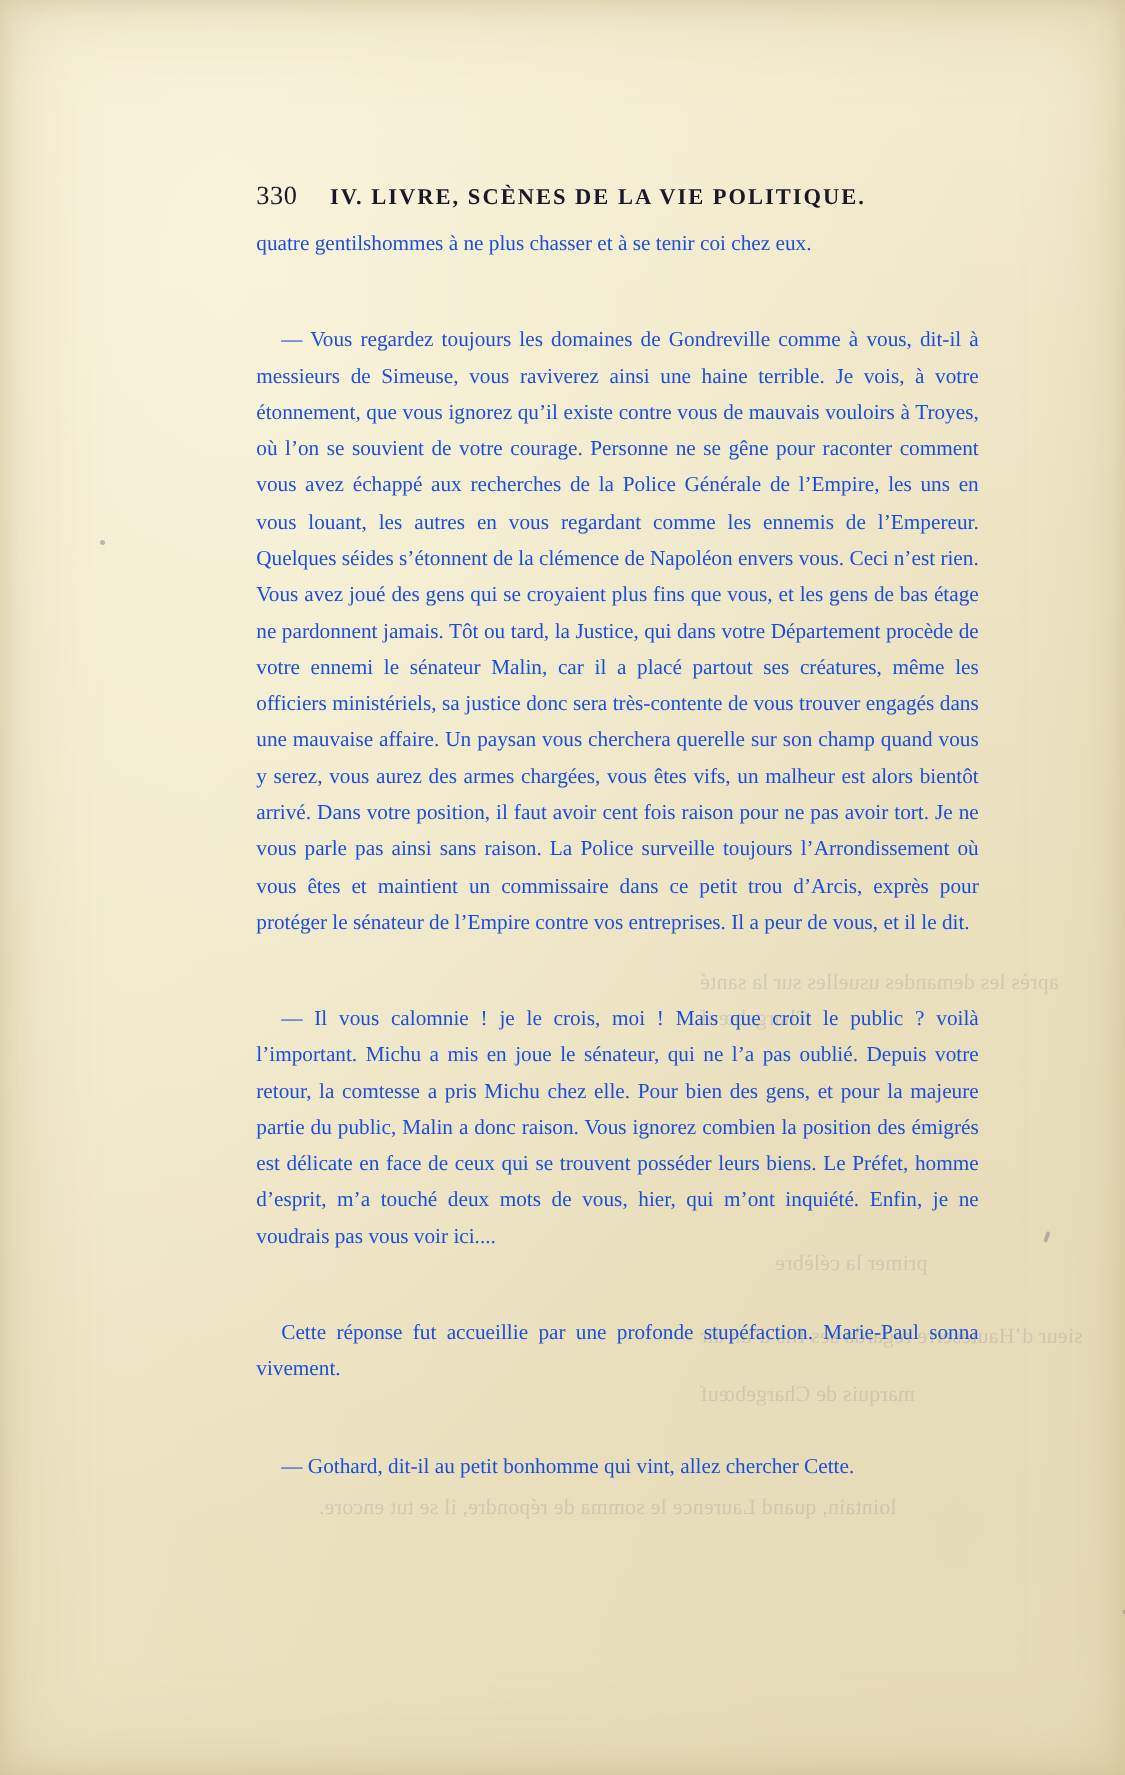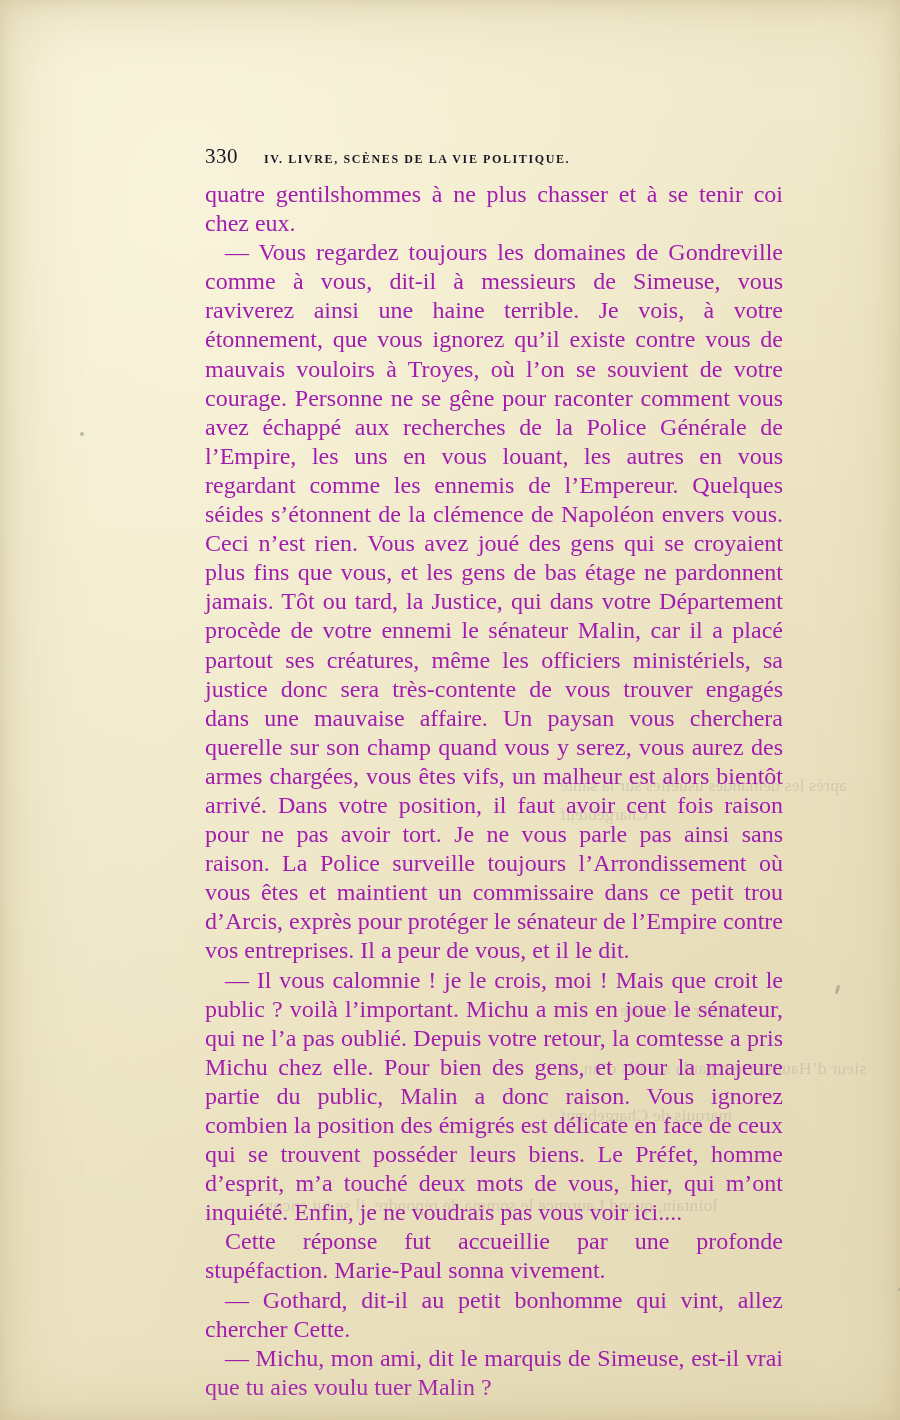--- a/index.html
+++ b/index.html
@@ -49,41 +49,42 @@
     display: flex;
     align-items: baseline;
     gap: 26px;
     color: #181826;
   }
   .folio {
     font-size: 21px;
     letter-spacing: 0.5px;
   }
   .running-head {
-    font-size: 12px;
+    font-size: 18px;
     font-weight: bold;
     letter-spacing: 1.6px;
     text-transform: uppercase;
   }
   .body-text {
     position: absolute;
     left: 205px;
     top: 180px;
     width: 578px;
-    font-size: 24px;
+    font-size: 17px;
     line-height: 29.1px;
     text-align: justify;
-    color: #a21caf;
+    color: #1d4ed8;
   }
   .body-text p {
     margin: 0;
     text-indent: 0;
   }
   .body-text p.indent {
     text-indent: 20px;
+    margin-top: 48px;
   }
   
   .speck {
     position: absolute;
     background: rgba(80,80,100,0.35);
     border-radius: 50%;
     pointer-events: none;
   }
   .edge-shadow {
     position: absolute;
@@ -110,21 +111,20 @@
     <span class="folio">330</span>
     <span class="running-head">IV. LIVRE, SCÈNES DE LA VIE POLITIQUE.</span>
   </div>
 
   <div class="body-text">
     <p>quatre gentilshommes à ne plus chasser et à se tenir coi chez eux.</p>
     <p class="indent">— Vous regardez toujours les domaines de Gondreville comme à vous, dit-il à messieurs de Simeuse, vous raviverez ainsi une haine terrible. Je vois, à votre étonnement, que vous ignorez qu’il existe contre vous de mauvais vouloirs à Troyes, où l’on se souvient de votre courage. Personne ne se gêne pour raconter comment vous avez échappé aux recherches de la Police Générale de l’Empire, les uns en vous louant, les autres en vous regardant comme les ennemis de l’Empereur. Quelques séides s’étonnent de la clémence de Napoléon envers vous. Ceci n’est rien. Vous avez joué des gens qui se croyaient plus fins que vous, et les gens de bas étage ne pardonnent jamais. Tôt ou tard, la Justice, qui dans votre Département procède de votre ennemi le sénateur Malin, car il a placé partout ses créatures, même les officiers ministériels, sa justice donc sera très-contente de vous trouver engagés dans une mauvaise affaire. Un paysan vous cherchera querelle sur son champ quand vous y serez, vous aurez des armes chargées, vous êtes vifs, un malheur est alors bientôt arrivé. Dans votre position, il faut avoir cent fois raison pour ne pas avoir tort. Je ne vous parle pas ainsi sans raison. La Police surveille toujours l’Arrondissement où vous êtes et maintient un commissaire dans ce petit trou d’Arcis, exprès pour protéger le sénateur de l’Empire contre vos entreprises. Il a peur de vous, et il le dit.</p>
     <p class="indent">— Il vous calomnie ! je le crois, moi ! Mais que croit le public ? voilà l’important. Michu a mis en joue le sénateur, qui ne l’a pas oublié. Depuis votre retour, la comtesse a pris Michu chez elle. Pour bien des gens, et pour la majeure partie du public, Malin a donc raison. Vous ignorez combien la position des émigrés est délicate en face de ceux qui se trouvent posséder leurs biens. Le Préfet, homme d’esprit, m’a touché deux mots de vous, hier, qui m’ont inquiété. Enfin, je ne voudrais pas vous voir ici....</p>
     <p class="indent">Cette réponse fut accueillie par une profonde stupéfaction. Marie-Paul sonna vivement.</p>
     <p class="indent">— Gothard, dit-il au petit bonhomme qui vint, allez chercher Cette.</p>
-    <p class="indent">— Michu, mon ami, dit le marquis de Simeuse, est-il vrai que tu aies voulu tuer Malin ?</p>
   </div>
 
   <div class="speck" style="left:80px; top:432px; width:4px; height:4px;"></div>
   <div class="speck" style="left:836px; top:985px; width:3px; height:9px; border-radius:2px; transform:rotate(18deg);"></div>
   <div class="speck" style="left:898px; top:1288px; width:3px; height:3px;"></div>
 </div>
 
 <div class="edge-shadow"></div>
 
 </body></html>

